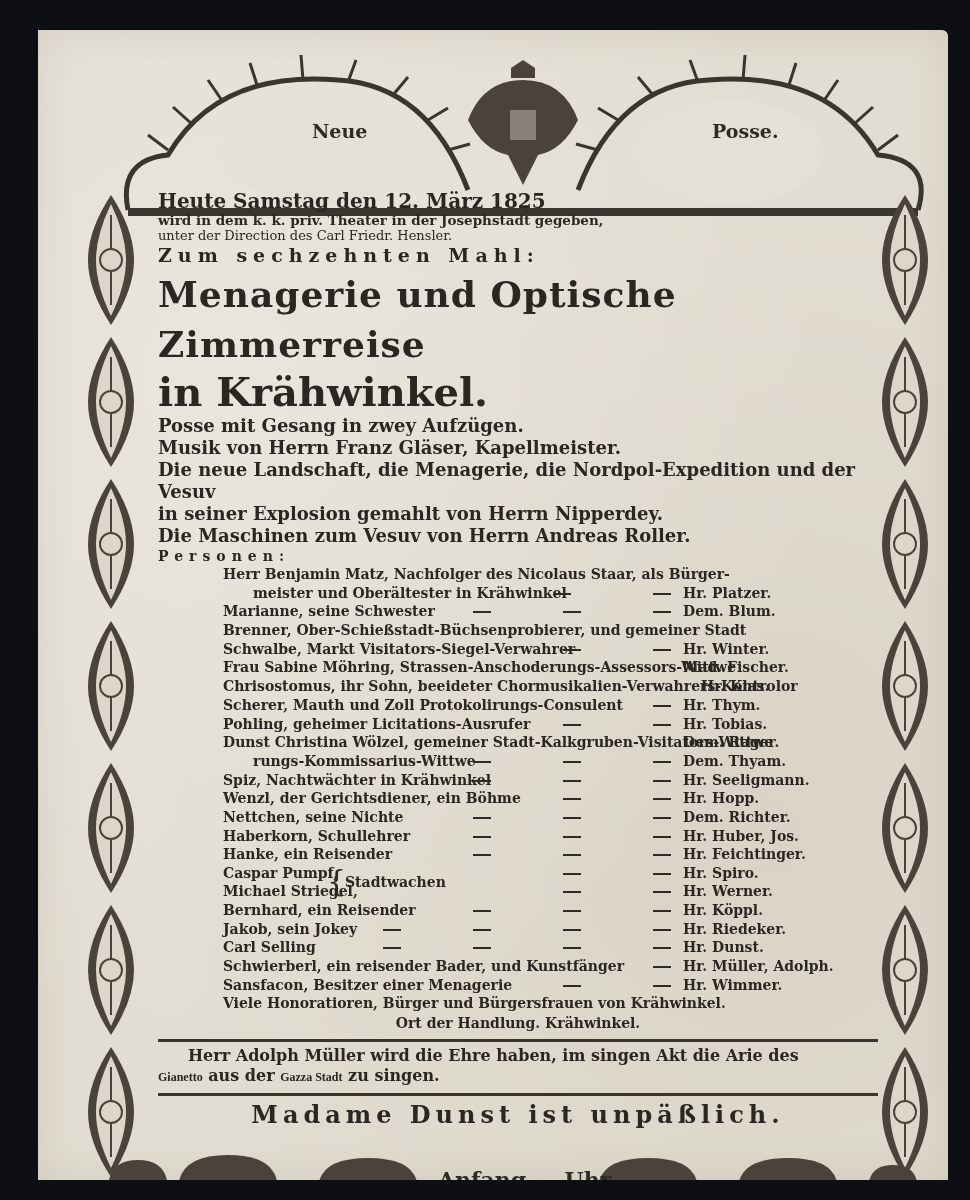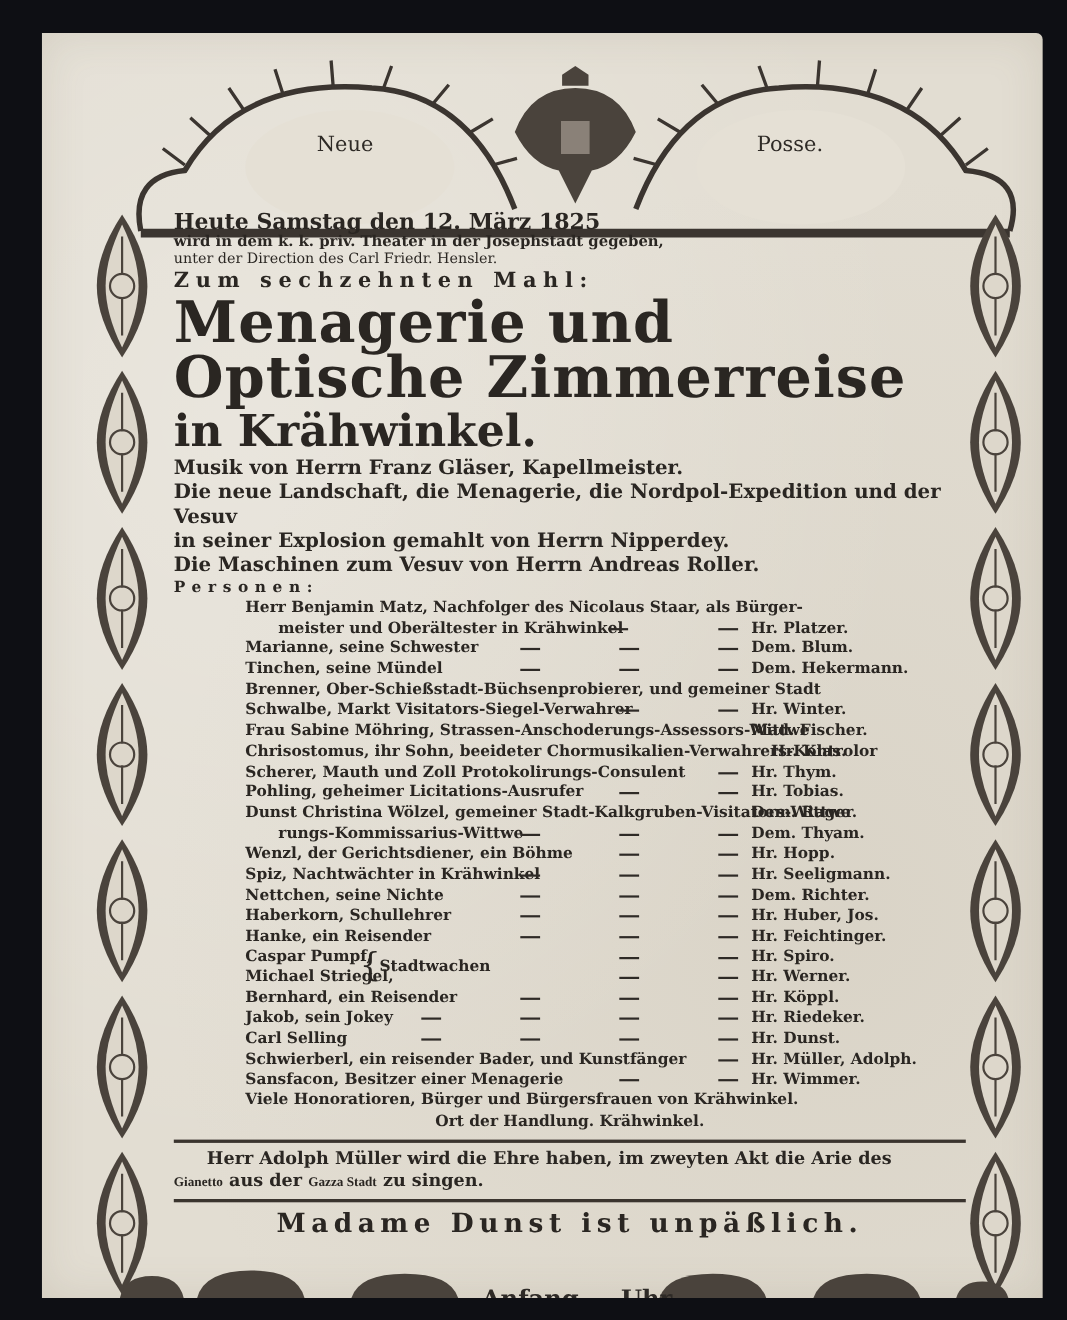--- a/index.html
+++ b/index.html
@@ -16,36 +16,37 @@
     background-image:
       radial-gradient(ellipse at 20% 30%, rgba(255,255,255,0.25), transparent 60%),
       radial-gradient(ellipse at 80% 70%, rgba(180,170,150,0.18), transparent 60%);
     border-radius:0 6px 0 0;
     box-shadow: inset 0 0 40px rgba(120,105,80,0.15);
     overflow:hidden;
   }
   
   .header-orn { position:absolute; left:70px; top:10px; width:830px; height:180px; }
   .header-word {
-    position:absolute; font-size:19px; font-weight:normal; color:#2e2a26;
+    position:absolute; font-size:19px; font-weight:bold; color:#2e2a26;
     font-family:"DejaVu Serif", serif;
+    margin-left:24px;
   }
   
   .border-col { position:absolute; top:160px; width:54px; }
   .border-col.left { left:46px; }
   .border-col.right { left:840px; }
   .orn { width:54px; height:140px; display:block; margin-bottom:2px; }
 
   .content { position:absolute; left:120px; top:160px; width:720px; }
   .center { }
   .l1 { font-size:20px; font-weight:bold; line-height:22px; }
   .l2 { font-size:13.5px; font-weight:bold; line-height:16px; }
   .l3 { font-size:13px; line-height:15px; }
   .l4 { font-size:19px; letter-spacing:6px; line-height:24px; font-weight:bold; }
-  .title1 { font-size:52px; font-weight:bold; line-height:50px; letter-spacing:1px; margin-top:2px; font-family:"DejaVu Serif", serif; }
+  .title1 { font-size:36px; font-weight:bold; line-height:50px; letter-spacing:1px; margin-top:2px; font-family:"DejaVu Serif", serif; }
   .title2 { font-size:40px; font-weight:bold; line-height:46px; }
   .sub { font-size:18px; font-weight:bold; line-height:22px; }
   .personen { font-size:14px; letter-spacing:6px; font-weight:bold; line-height:18px; }
   .cast { font-size:14px; line-height:18.7px; font-weight:bold; margin-left:30px; width:650px; }
   .row { position:relative; height:18.7px; white-space:nowrap;margin-left:35px; }
   .row .role { position:absolute; left:0; }
   .row .role.indent { left:30px; }
   .row .d { position:absolute; width:18px; border-top:2px solid #2e2a26; top:9px; }
   .row .actor { position:absolute; left:460px; }
   .brace-row { height:37px; }
@@ -177,20 +178,21 @@
   </div>
 
   <div class="content">
     <div class="center l1">Heute Samstag den 12. März 1825</div>
     <div class="center l2">wird in dem k. k. priv. Theater in der Josephstadt gegeben,</div>
     <div class="center l3">unter der Direction des Carl Friedr. Hensler.</div>
     <div class="center l4">Zum sechzehnten Mahl:</div>
     <div class="center title1">Menagerie und Optische Zimmerreise</div>
     <div class="center title2">in Krähwinkel.</div>
 
+    <div class="center sub">Posse mit Gesang in zwey Aufzügen.</div>
     <div class="center sub">Musik von Herrn Franz Gläser, Kapellmeister.</div>
     <div class="center sub">Die neue Landschaft, die Menagerie, die Nordpol-Expedition und der Vesuv</div>
     <div class="center sub">in seiner Explosion gemahlt von Herrn Nipperdey.</div>
     <div class="center sub">Die Maschinen zum Vesuv von Herrn Andreas Roller.</div>
     <div class="center personen">Personen:</div>
 
     <div class="cast">
       <div class="row">
           <span class="role">Herr Benjamin Matz, Nachfolger des Nicolaus Staar, als Bürger-</span>
         </div>
@@ -201,27 +203,20 @@
           <span class="actor">Hr. Platzer.</span>
         </div>
       <div class="row">
           <span class="role">Marianne, seine Schwester</span>
           <span class="d" style="left:250px"></span>
           <span class="d" style="left:340px"></span>
           <span class="d" style="left:430px"></span>
           <span class="actor">Dem. Blum.</span>
         </div>
       <div class="row">
-          <span class="role">Tinchen, seine Mündel</span>
-          <span class="d" style="left:250px"></span>
-          <span class="d" style="left:340px"></span>
-          <span class="d" style="left:430px"></span>
-          <span class="actor">Dem. Hekermann.</span>
-        </div>
-      <div class="row">
           <span class="role">Brenner, Ober-Schießstadt-Büchsenprobierer, und gemeiner Stadt</span>
         </div>
       <div class="row">
           <span class="role">Schwalbe, Markt Visitators-Siegel-Verwahrer</span>
           <span class="d" style="left:340px"></span>
           <span class="d" style="left:430px"></span>
           <span class="actor">Hr. Winter.</span>
         </div>
       <div class="row">
           <span class="role">Frau Sabine Möhring, Strassen-Anschoderungs-Assessors-Wittwe</span>
@@ -247,31 +242,31 @@
           <span class="actor">Dem. Rager.</span>
         </div>
       <div class="row">
           <span class="role indent">rungs-Kommissarius-Wittwe</span>
           <span class="d" style="left:250px"></span>
           <span class="d" style="left:340px"></span>
           <span class="d" style="left:430px"></span>
           <span class="actor">Dem. Thyam.</span>
         </div>
       <div class="row">
+          <span class="role">Spiz, Nachtwächter in Krähwinkel</span>
+          <span class="d" style="left:250px"></span>
+          <span class="d" style="left:340px"></span>
+          <span class="d" style="left:430px"></span>
+          <span class="actor">Hr. Seeligmann.</span>
+        </div>
+      <div class="row">
           <span class="role">Wenzl, der Gerichtsdiener, ein Böhme</span>
           <span class="d" style="left:340px"></span>
           <span class="d" style="left:430px"></span>
           <span class="actor">Hr. Hopp.</span>
-        </div>
-      <div class="row">
-          <span class="role">Spiz, Nachtwächter in Krähwinkel</span>
-          <span class="d" style="left:250px"></span>
-          <span class="d" style="left:340px"></span>
-          <span class="d" style="left:430px"></span>
-          <span class="actor">Hr. Seeligmann.</span>
         </div>
       <div class="row">
           <span class="role">Nettchen, seine Nichte</span>
           <span class="d" style="left:250px"></span>
           <span class="d" style="left:340px"></span>
           <span class="d" style="left:430px"></span>
           <span class="actor">Dem. Richter.</span>
         </div>
       <div class="row">
           <span class="role">Haberkorn, Schullehrer</span>
@@ -336,21 +331,21 @@
           <span class="actor">Hr. Wimmer.</span>
         </div>
       <div class="row">
           <span class="role">Viele Honoratioren, Bürger und Bürgersfrauen von Krähwinkel.</span>
         </div>
     </div>
 
     <div class="ort">Ort der Handlung. Krähwinkel.</div>
     <div class="rule"></div>
     <div class="notice">
-      <div class="indent">Herr Adolph Müller wird die Ehre haben, im zweyten Akt die Arie des</div>
+      <div class="indent">Herr Adolph Müller wird die Ehre haben, im singen Akt die Arie des</div>
       <div><span class="latin">Gianetto</span><span> aus der </span><span class="latin">Gazza Stadt</span><span> zu singen.</span></div>
     </div>
     <div class="rule"></div>
     <div class="big-notice">Madame Dunst ist unpäßlich.</div>
 
   </div>
 
   <svg class="footer-orn" viewBox="0 0 840 50">
     <g fill="#4a433c">
       <path d="M30 50 Q30 20 60 20 Q90 20 90 50z"></path>

